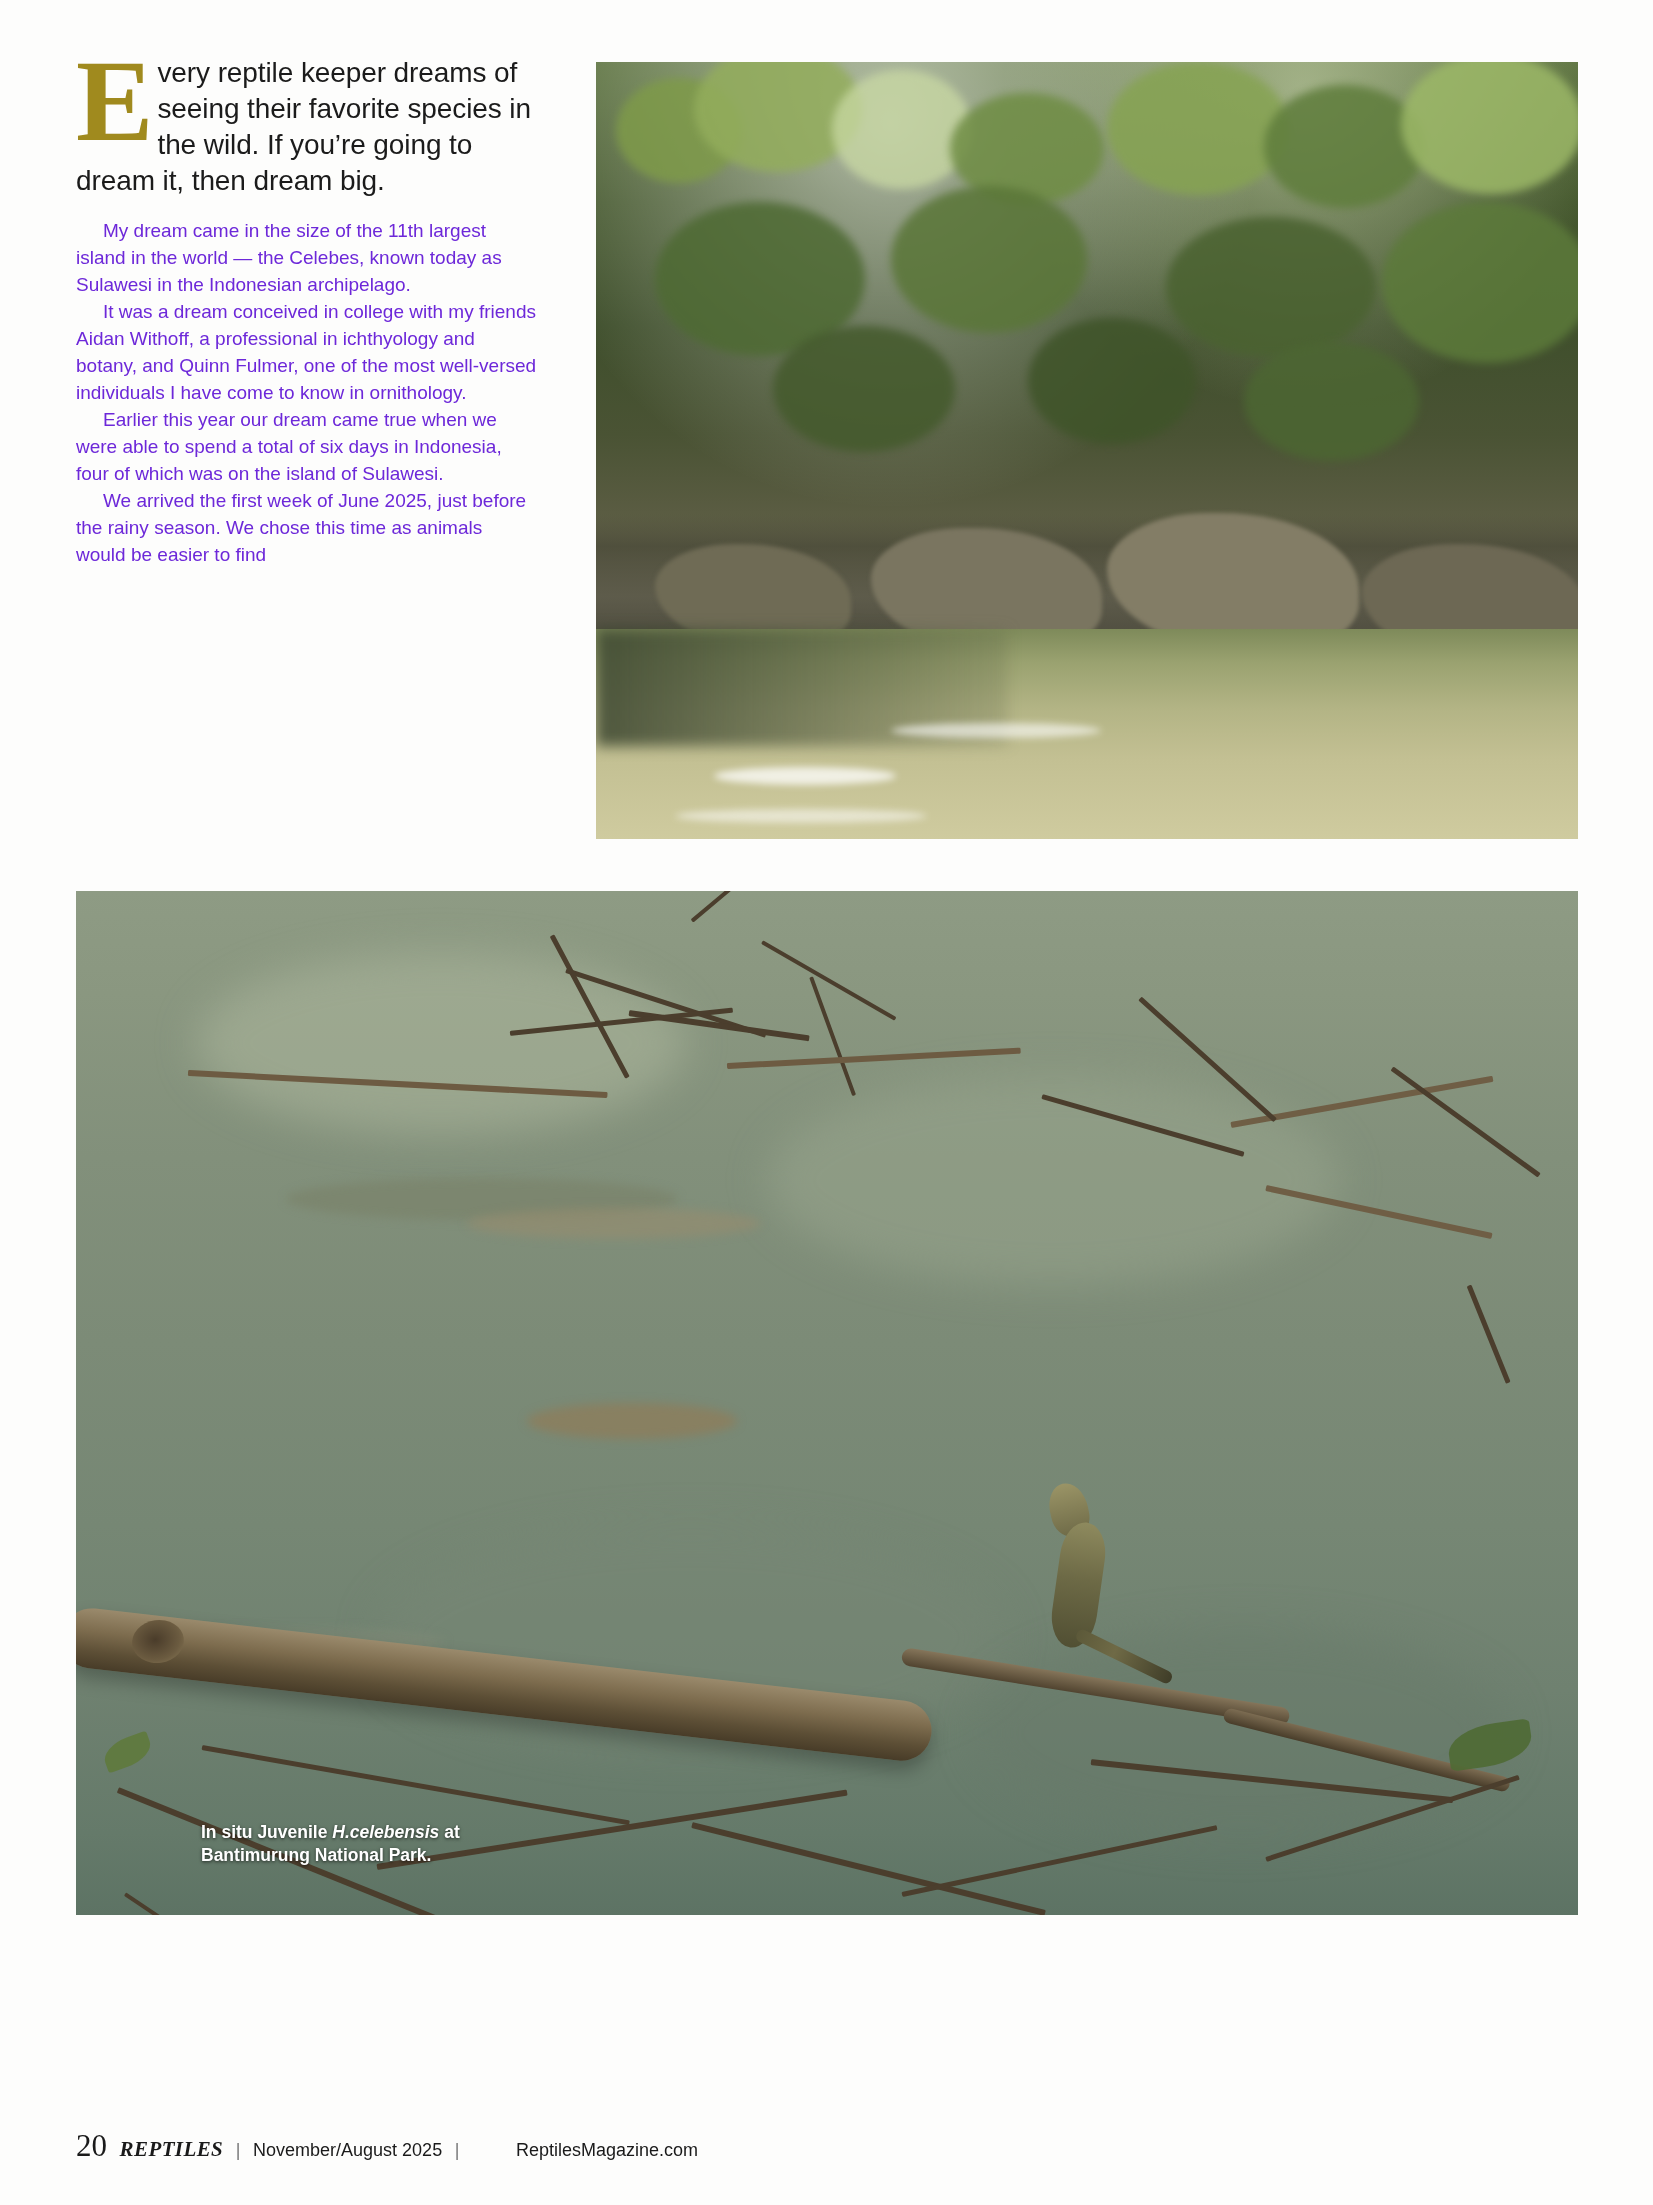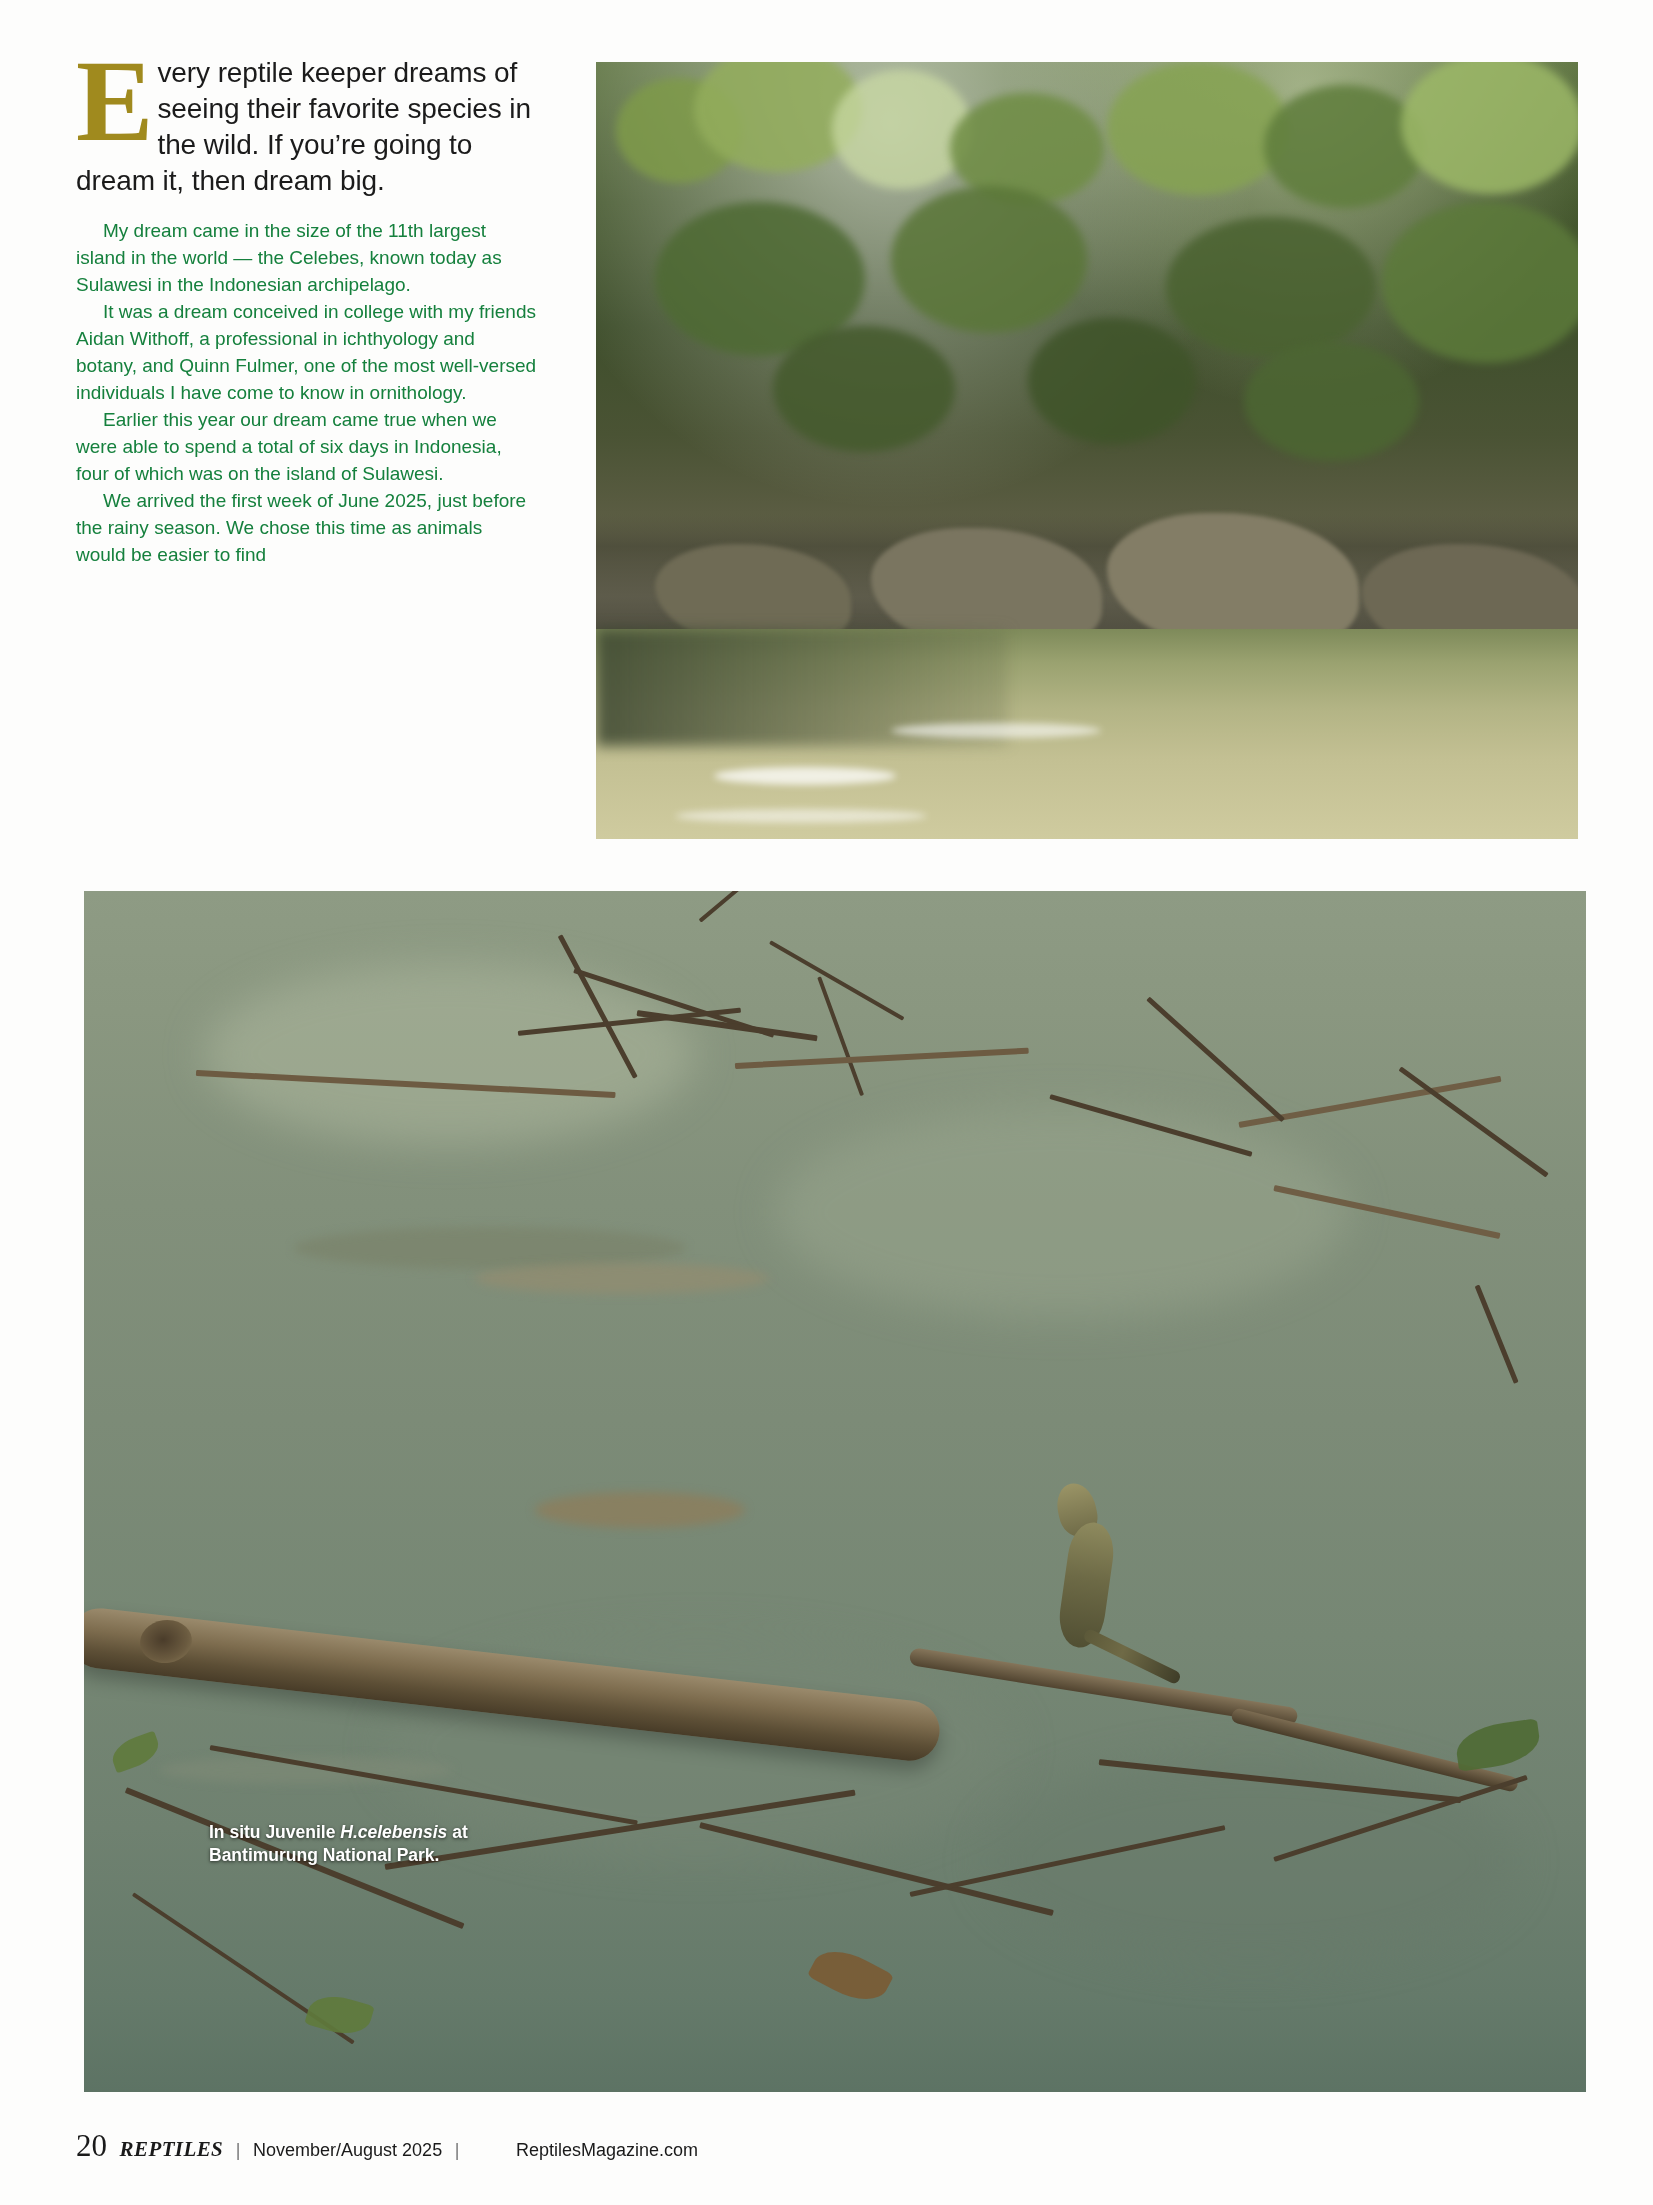--- a/index.html
+++ b/index.html
@@ -45,21 +45,21 @@
     line-height: 84px;
     color: #a08a1e;
     margin: 4.2px 4.2px 0 0;
     padding: 0;
   }
 
   .body-text {
     margin: 18px 12px 0 0;
     font-size: 19px;
     line-height: 27px;
-    color: #15803d;
+    color: #6d28d9;
   }
   .body-text p {
     margin: 0;
     text-indent: 27px;
   }
   .body-text p:first-child { text-indent: 27px; }
 
   
   .photo-top {
     position: absolute;
@@ -131,24 +131,24 @@
     top: 849px;
     width: 982px;
     font-size: 17.5px;
     font-weight: 700;
     color: #1a1a1a;
   }
 
   
   .photo-bottom {
     position: absolute;
-    left: 84px;
+    left: 76px;
     top: 891px;
     width: 1502px;
-    height: 1201px;
+    height: 1024px;
     overflow: hidden;
     background: #4c1d95;
   }
   .bwater {
     position: absolute;
     inset: 0;
     background:
       linear-gradient(180deg, #8e9b84 0%, #8a9780 10%, #82907b 26%, #7c8b77 44%, #768774 62%, #6f8170 78%, #657a6a 92%, #5d7364 100%);
   }
   .bsheen {

